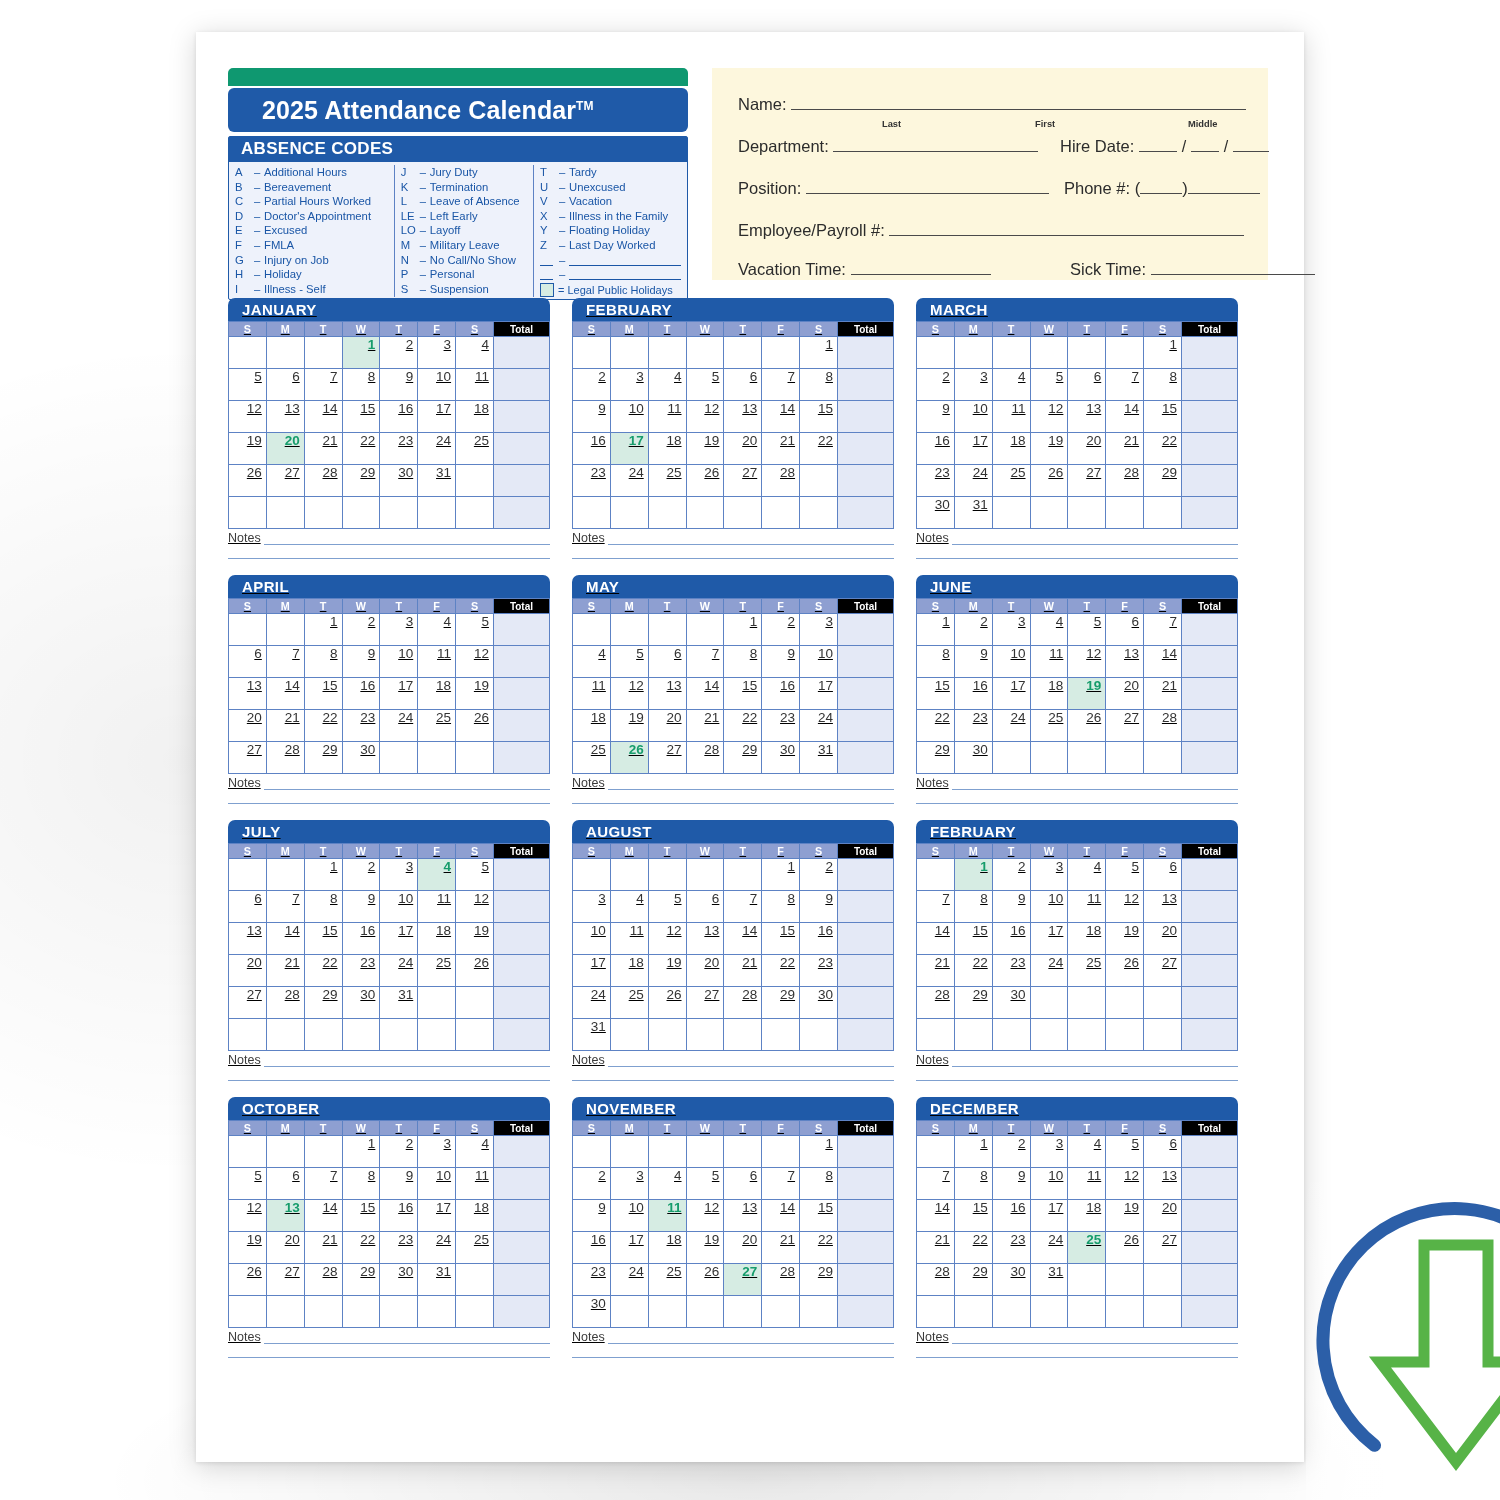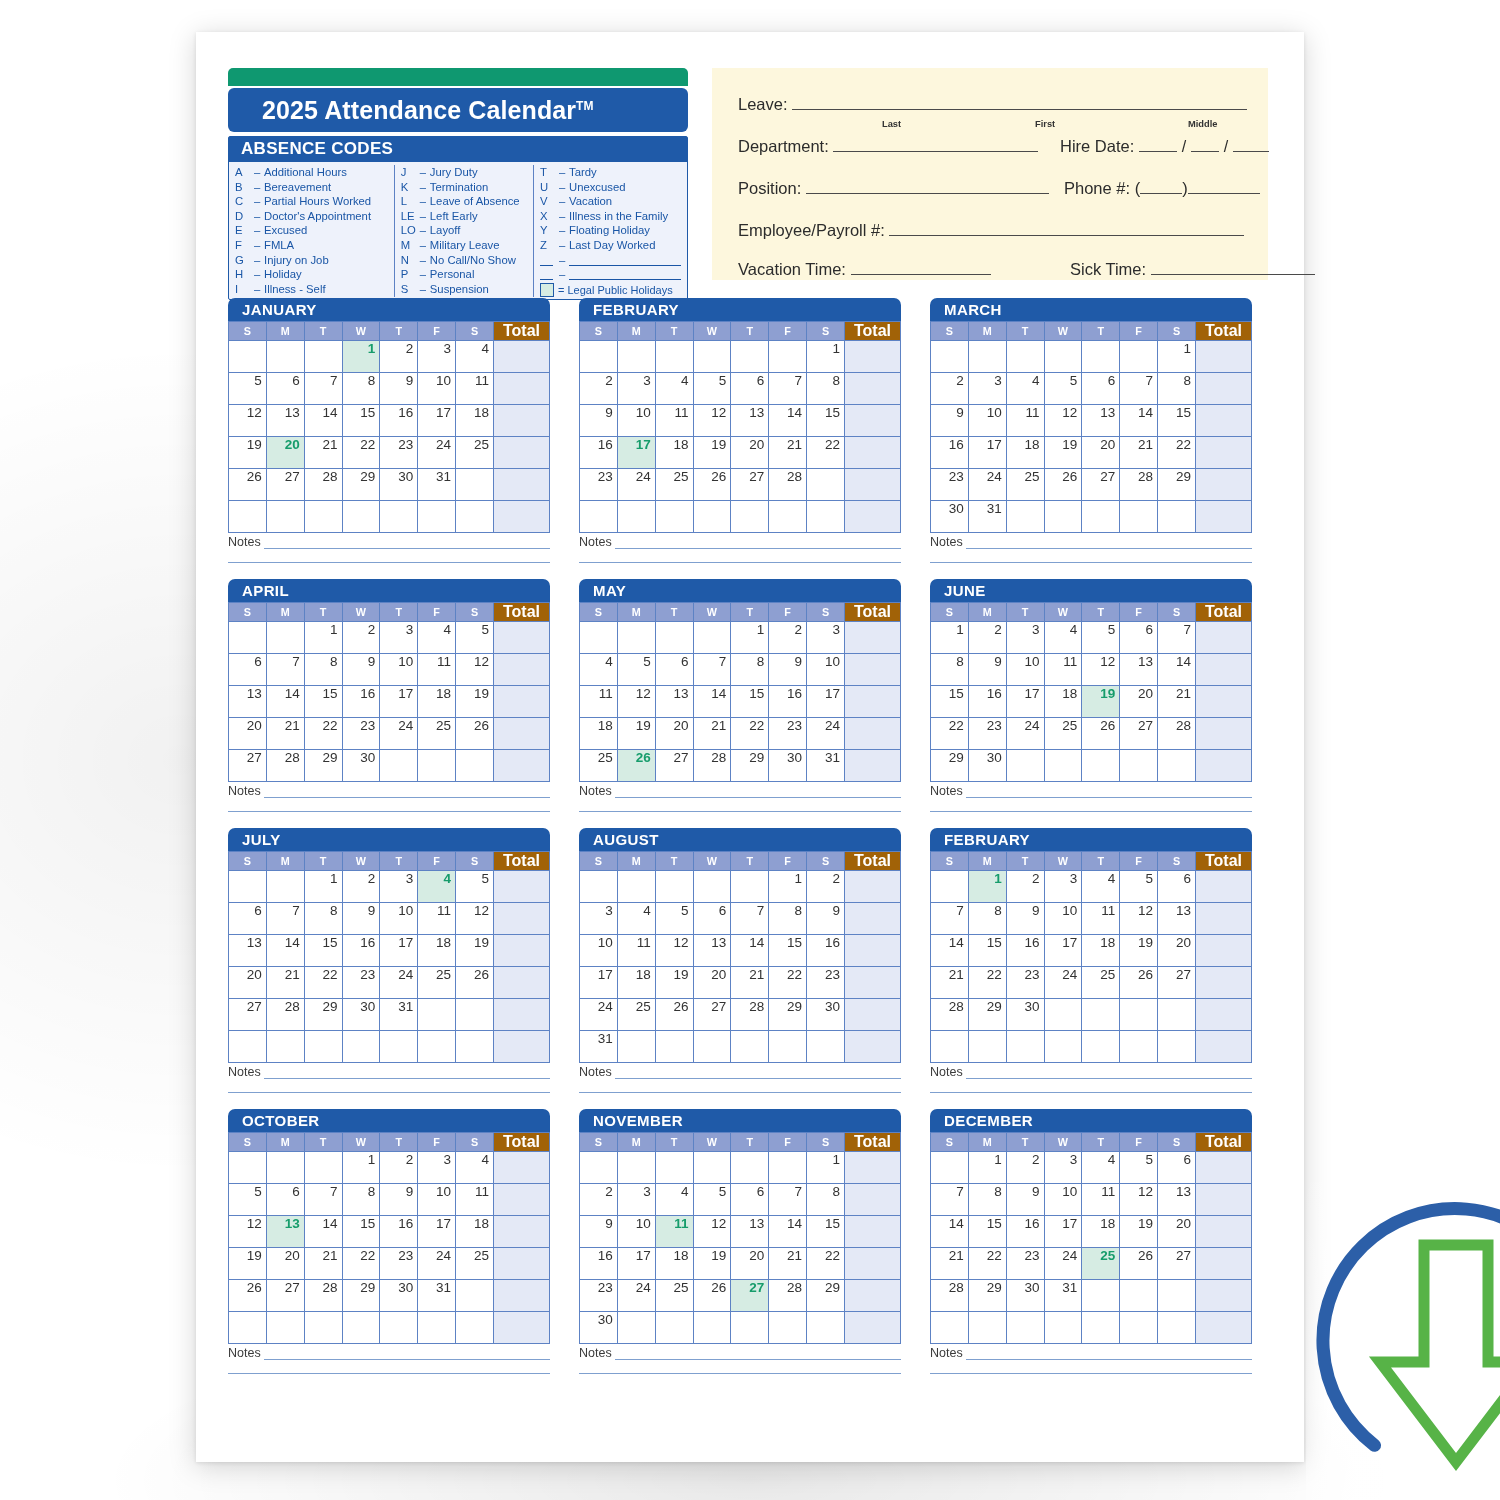--- a/index.html
+++ b/index.html
@@ -85,33 +85,33 @@
     display:inline-block;border-bottom:1.4px solid #4a4a4a;height:15px;
     vertical-align:baseline;
   }
   .sublab{
     position:absolute;font-size:9.3px;font-weight:bold;color:#333;
   }
   .slash{display:inline-block;width:14px;text-align:center;font-size:16px;}
 
   
   .months{position:absolute;left:32px;top:266px;width:1044px;}
-  .mrow{display:flex;gap:29px;}
+  .mrow{display:flex;gap:22px;text-decoration:underline;}
   .month{width:322px;}
   .mtitle{
     background:#1f5aa8;color:#fff;border-radius:7px 7px 0 0;
     font-size:15px;font-weight:bold;padding:3px 0 3px 14px;
     letter-spacing:0.4px;
   }
   table.cal{border-collapse:collapse;width:100%;table-layout:fixed;}
   table.cal th{
     background:#8e9fd1;color:#ffffff;font-size:10.8px;font-weight:bold;
     height:14px;border:1px solid #5d82c4;padding:0;text-align:center;
   }
-  table.cal th.tot{background:#a16207;font-size:16px;}
+  table.cal th.tot{background:#000000;font-size:10px;}
   table.cal td{
     border:1px solid #5d82c4;height:31px;padding:0 4px 0 0;
     text-align:right;vertical-align:top;font-size:13.5px;color:#333;
     background:#ffffff;
   }
   table.cal td.totcell{background:#e4e9f6;}
   table.cal td.hol{background:#d6ece3;color:#169c6b;font-weight:bold;}
   table.cal td .dn{display:block;line-height:14px;padding-top:1px;}
   col.wd{width:11.79%;}
   col.tt{width:17.47%;}
@@ -290,21 +290,21 @@
                 <span>= Legal Public Holidays</span>
               </div>
             </div>
         </div>
       </div>
     </div>
 
     <div class="infobox">
 
       <div class="inforow" style="left:26px;top:26px;">
-        <span>Leave:</span>
+        <span>Name:</span>
         <span class="ul" style="width:455px;"></span>
       </div>
       <div class="sublab" style="left:170px;top:51px;">Last</div>
       <div class="sublab" style="left:323px;top:51px;">First</div>
       <div class="sublab" style="left:476px;top:51px;text-align:right;">Middle</div>
 
       <div class="inforow" style="left:26px;top:68px;">
         <span>Department:</span>
         <span class="ul" style="width:205px;"></span>
       </div>

